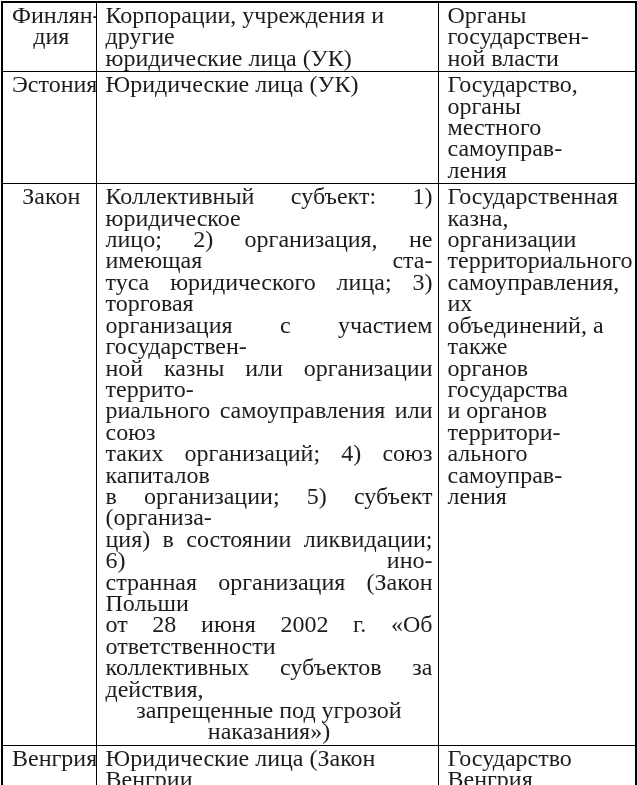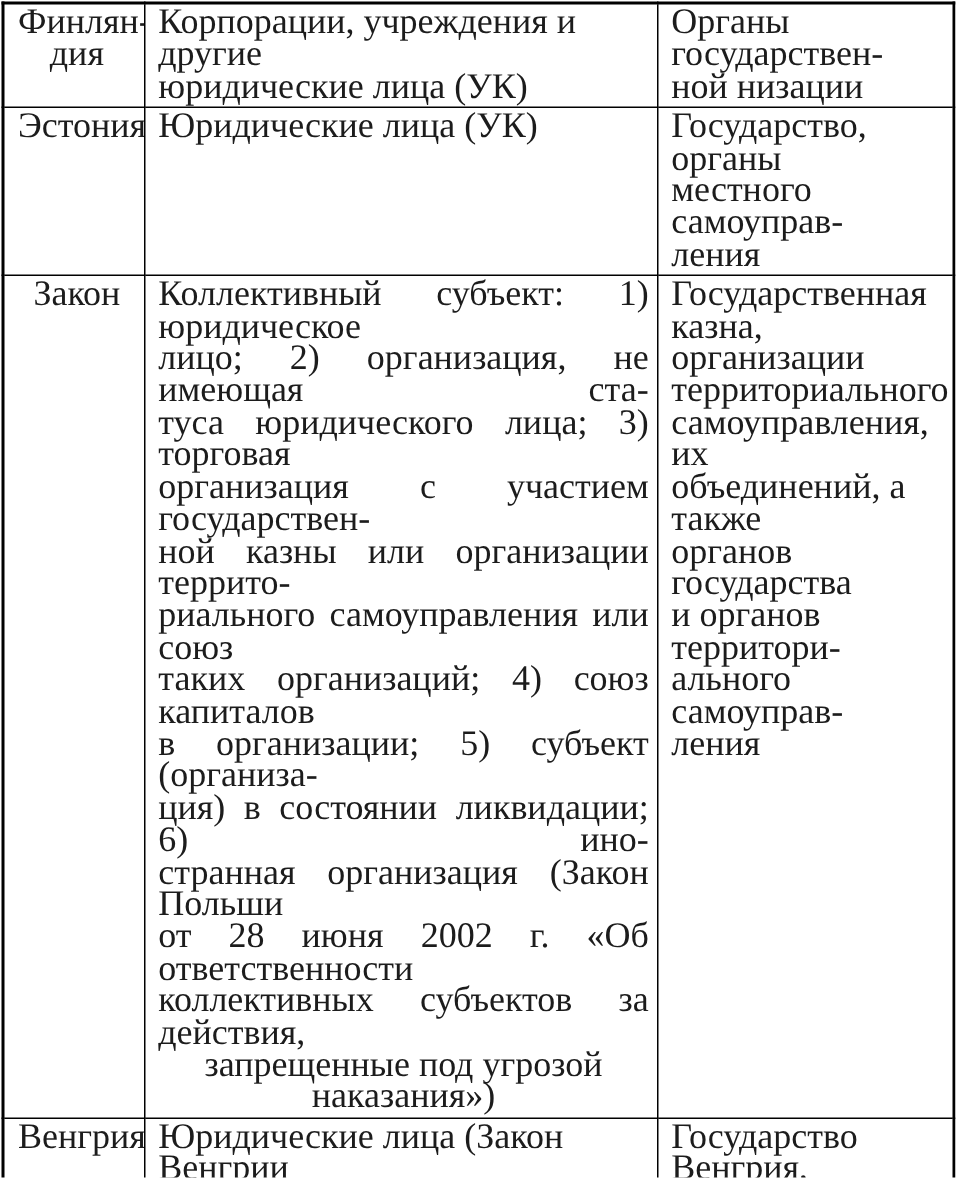--- a/index.html
+++ b/index.html
@@ -73,21 +73,21 @@
     <col class="c2">
     <col class="c3">
   </colgroup>
   <tbody>
     <tr class="r1">
       <td class="country">Финлян-
 дия</td>
       <td class="entities">Корпорации, учреждения и другие
 юридические лица (УК)</td>
       <td class="authorities">Органы государствен-
-ной низации</td>
+ной власти</td>
     </tr>
     <tr class="r2">
       <td class="country">Эстония</td>
       <td class="entities">Юридические лица (УК)</td>
       <td class="authorities">Государство, органы
 местного самоуправ-
 ления</td>
     </tr>
     <tr class="r3">
       <td class="country">Закон</td>

